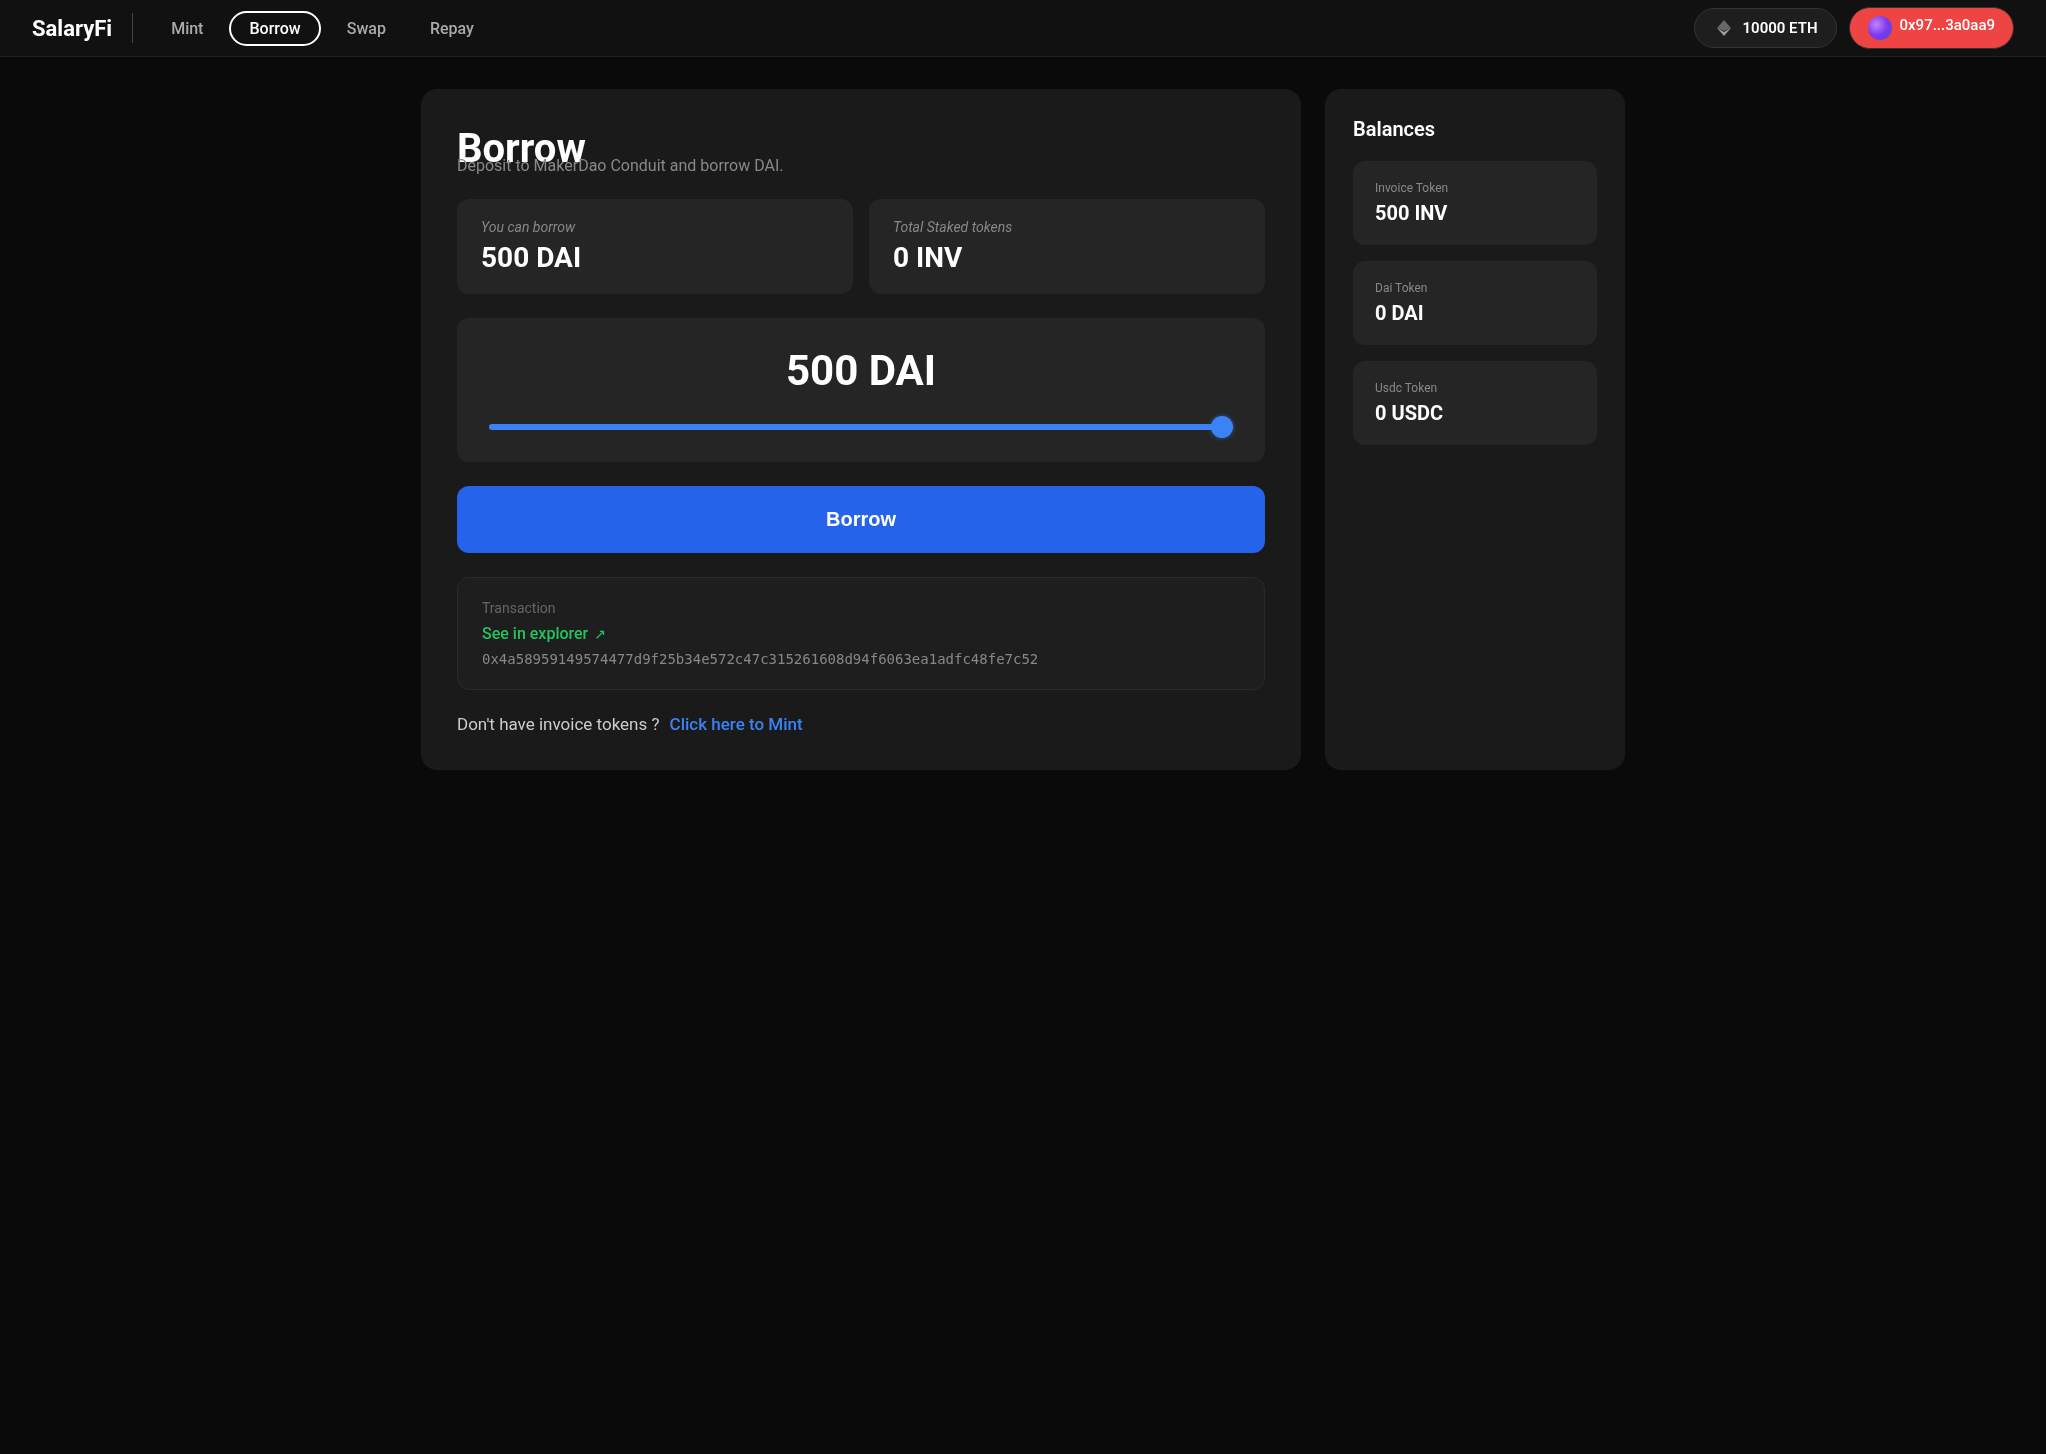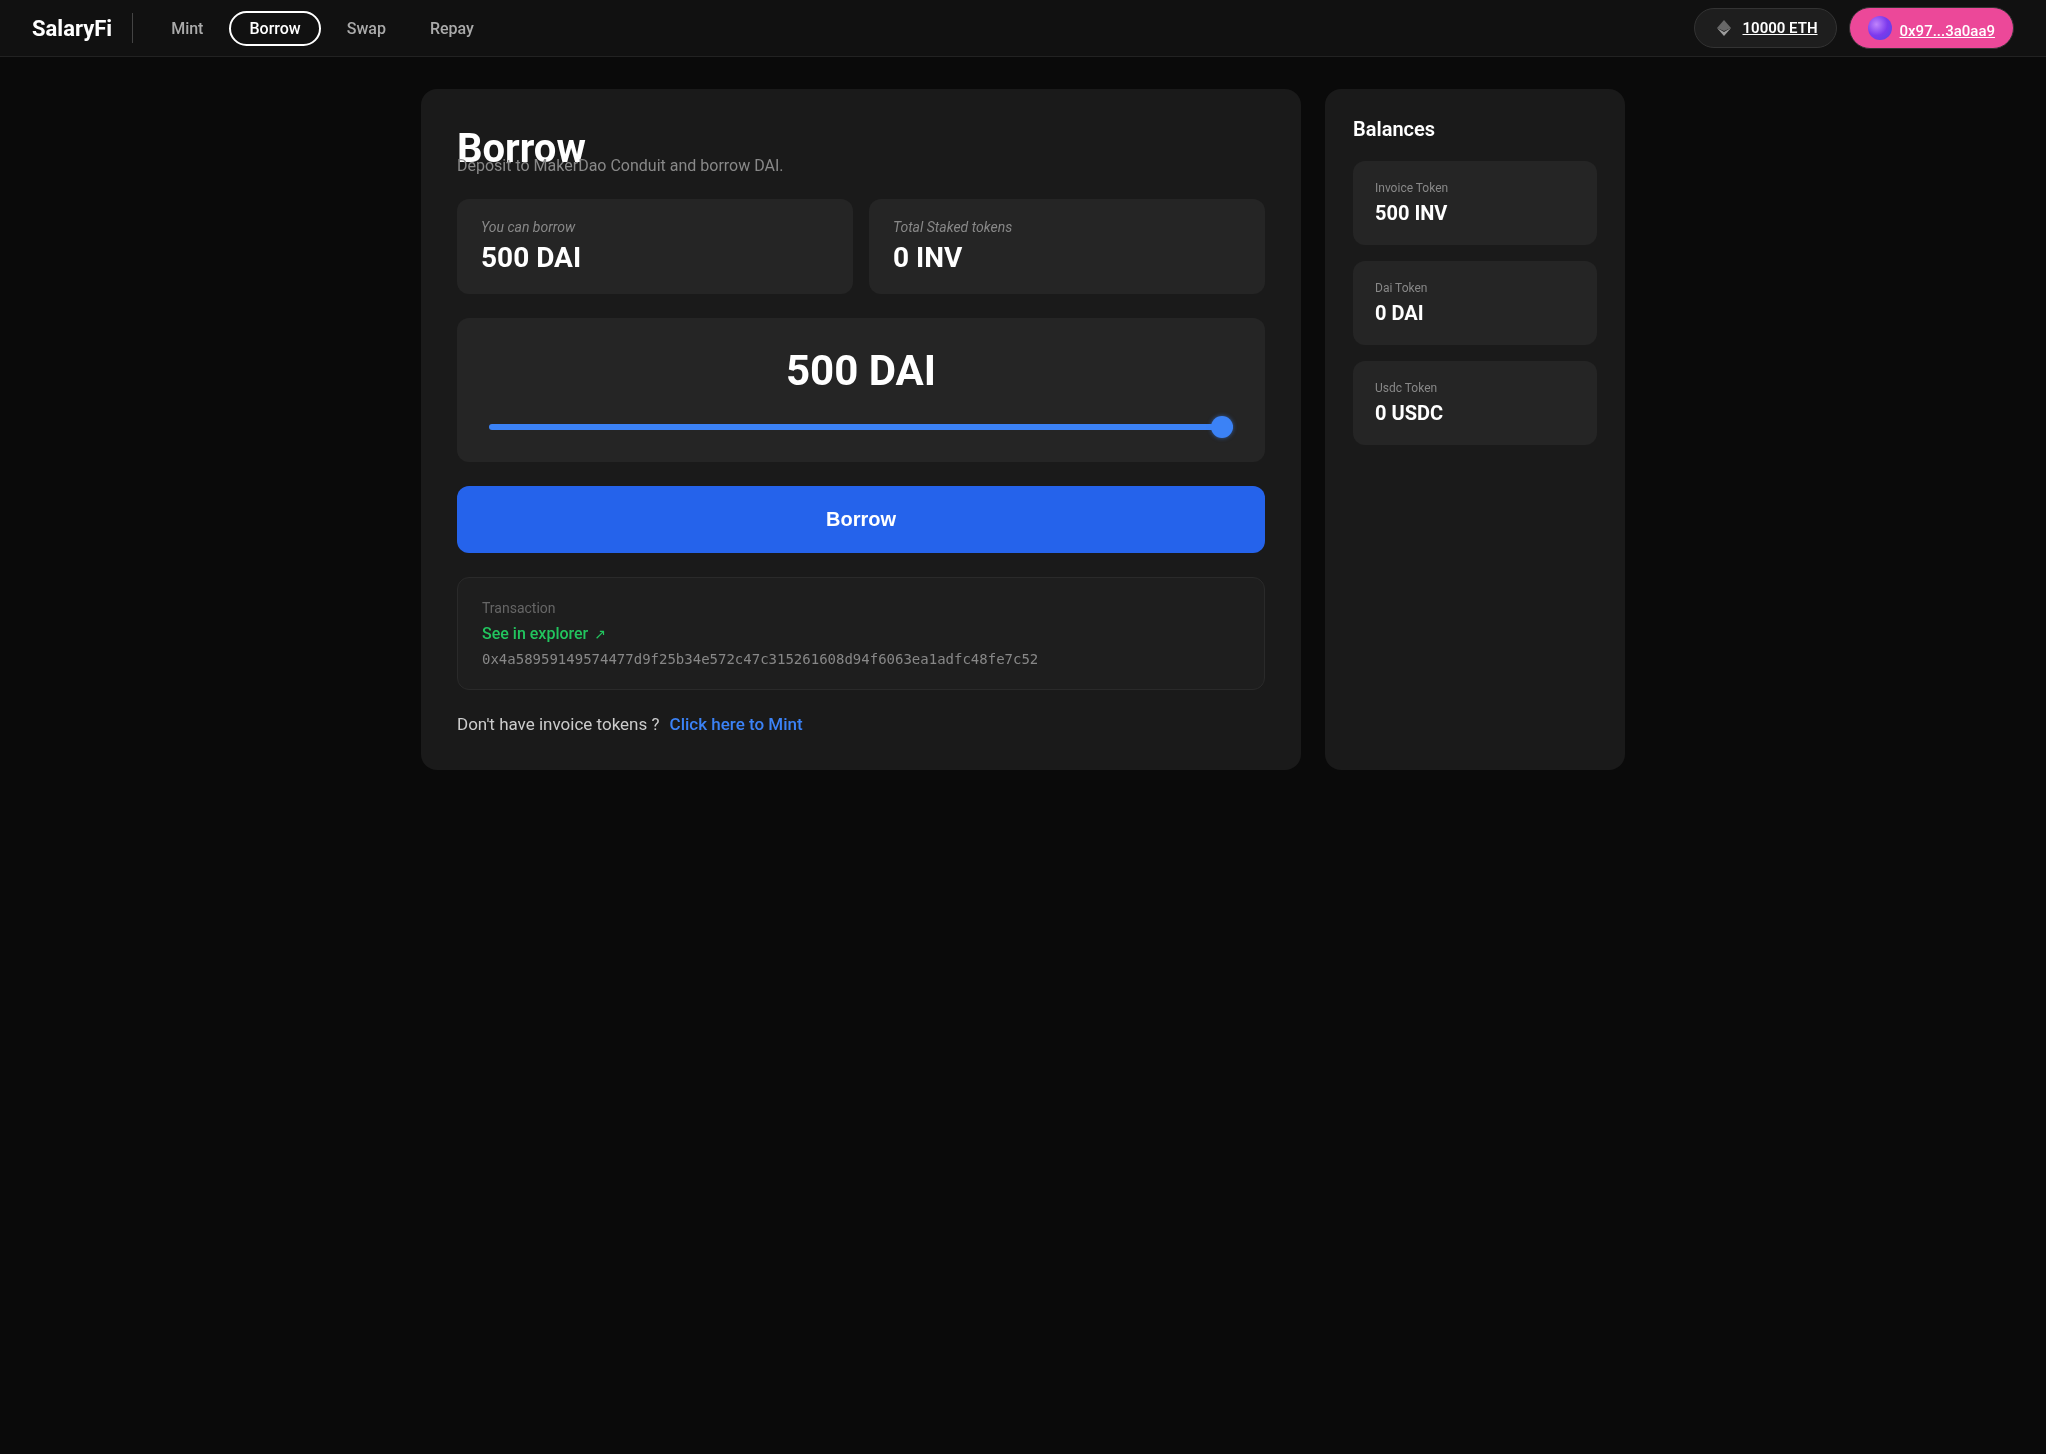--- a/index.html
+++ b/index.html
@@ -59,21 +59,20 @@
       border: 2px solid #fff;
       color: #fff;
       padding: 6px 18px;
     }
 
     .navbar-wallet {
       display: flex;
       align-items: center;
       gap: 12px;
       margin-left: auto;
-      text-decoration: underline;
     }
 
     .wallet-eth {
       display: flex;
       align-items: center;
       gap: 8px;
       background: #1e1e1e;
       border: 1px solid #333;
       border-radius: 50px;
       padding: 8px 18px;
@@ -85,23 +84,23 @@
     .wallet-eth-icon {
       width: 22px;
       height: 22px;
       display: flex;
       align-items: center;
       justify-content: center;
     }
 
     .wallet-address {
       display: flex;
-      align-items: flex-end;
+      align-items: flex-start;
       gap: 8px;
-      background: #ec4899;
+      background: #ef4444;
       border: 1px solid #333;
       border-radius: 50px;
       padding: 8px 18px;
       font-size: 15px;
       font-weight: 500;
       color: #fff;
       cursor: pointer;
     }
 
     .wallet-avatar {

